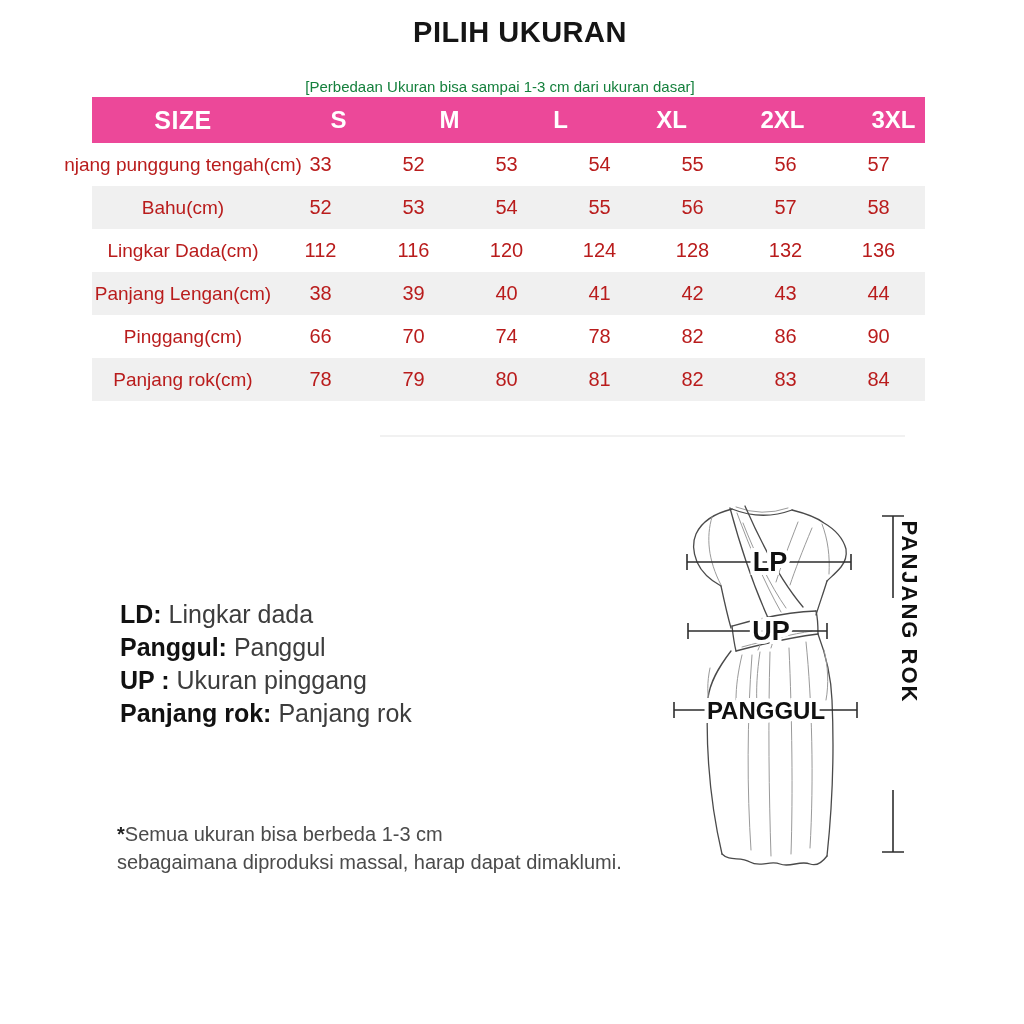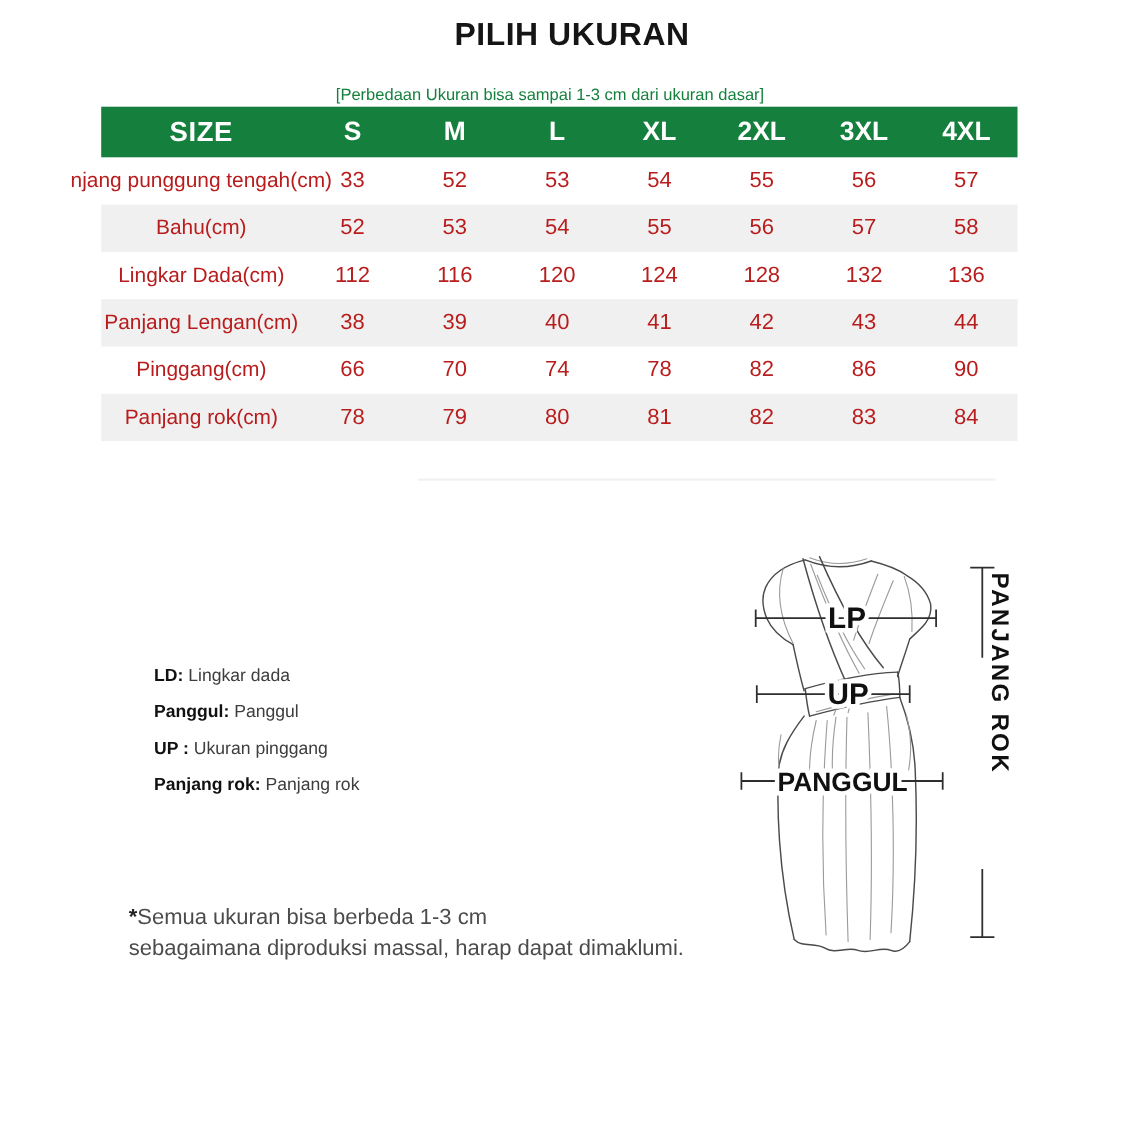--- a/index.html
+++ b/index.html
@@ -8,32 +8,32 @@
     font-family:"Liberation Sans", sans-serif;color:#222;
   }
   .abs{position:absolute;}
   
   .title-wrap{left:0;top:16px;width:1000px;text-align:center;margin-left:20px;}
   .page-title{font-size:29px;font-weight:700;letter-spacing:.5px;color:#151515;margin:0;}
   .page-subtitle{left:0;top:78px;width:1000px;text-align:center;font-size:15px;color:#15803d;}
   
   .size-table{left:92px;top:97px;width:833px;}
   .t-header,.t-row{display:grid;grid-template-columns:182px repeat(7,93px);}
-  .t-header{height:46px;background:#15803d;color:#fff;font-weight:700;}
+  .t-header{height:46px;background:#ec4899;color:#fff;font-weight:700;gap:18px;}
   .t-header .cell{font-size:24px;}
   .t-header .cell:first-child{font-size:25px;letter-spacing:.5px;}
   .t-row{height:43px;font-size:20px;color:#b91c1c;}
   .t-row.alt{background:#f0f0f0;}
   .cell{display:flex;align-items:center;justify-content:center;overflow:visible;}
   .label-cell{font-size:19px;}
   .label-cell span{white-space:nowrap;flex-shrink:0;}
   
   .divider-line{left:380px;top:435px;width:525px;height:2px;background:#f1f1f1;}
   
-  .legend{left:120px;top:598px;font-size:16px;line-height:33px;color:#3d3d3d;margin-left:20px;}
+  .legend{left:120px;top:598px;font-size:25px;line-height:33px;color:#3d3d3d;}
   .legend-key{font-weight:700;color:#111;}
   
   .footnote{left:117px;top:820px;font-size:20px;line-height:28px;color:#4b4b4b;}
   .footnote .star{font-weight:700;color:#222;}
   
   .dress-svg{left:640px;top:430px;}
   .sketch{stroke:#4a4a4a;stroke-width:1.3;fill:none;stroke-linecap:round;stroke-linejoin:round;}
   .sketch-light{stroke:#9a9a9a;stroke-width:1;fill:none;stroke-linecap:round;}
   .mline{stroke:#2e2e2e;stroke-width:1.6;fill:none;}
   .mlabel{font-family:"Liberation Sans",sans-serif;font-weight:700;fill:#101010;

